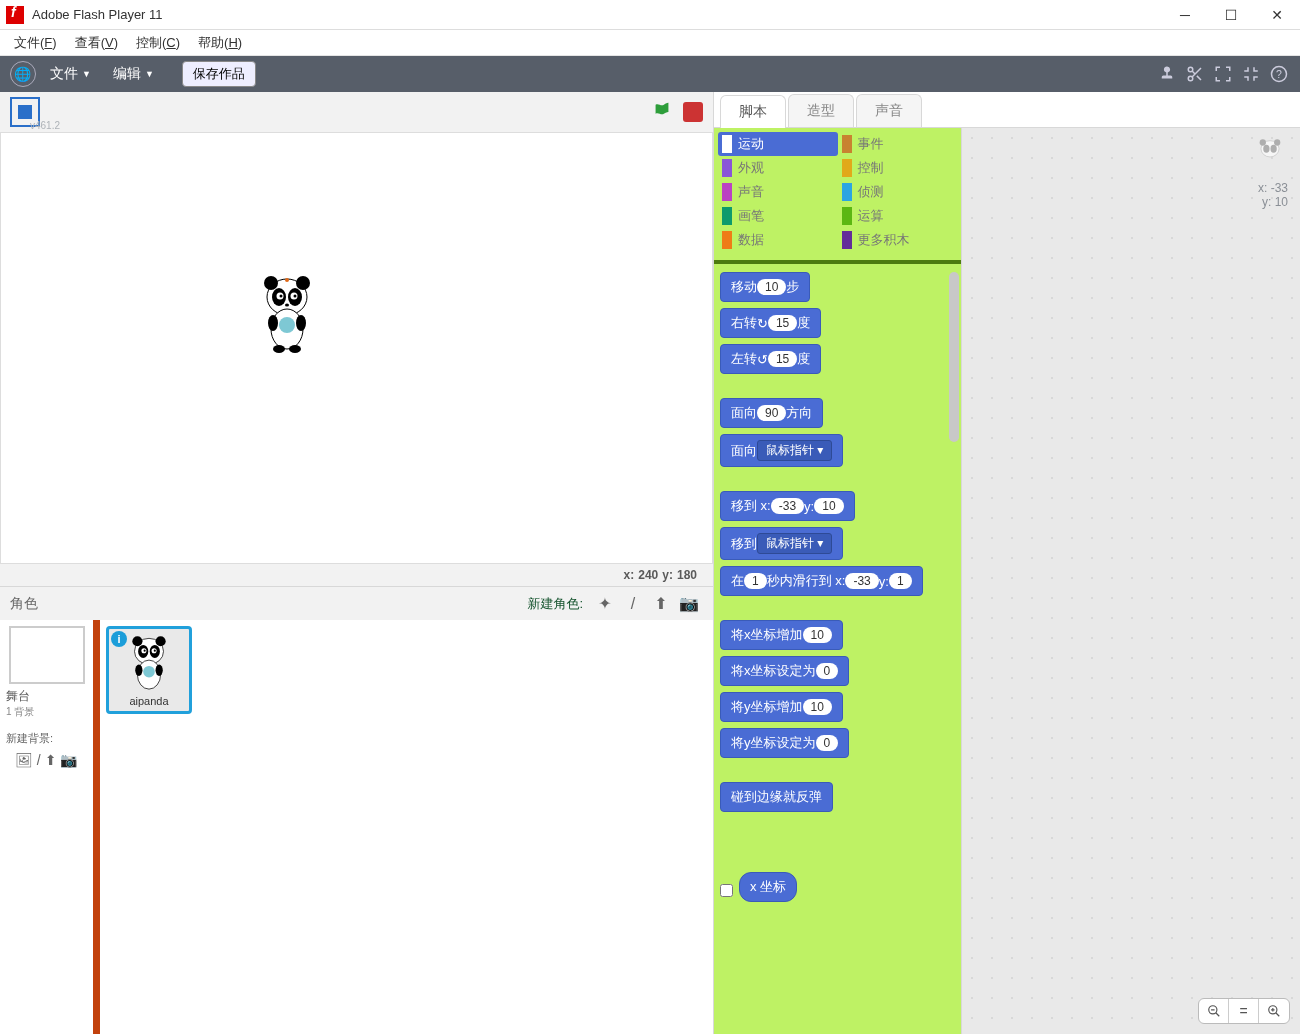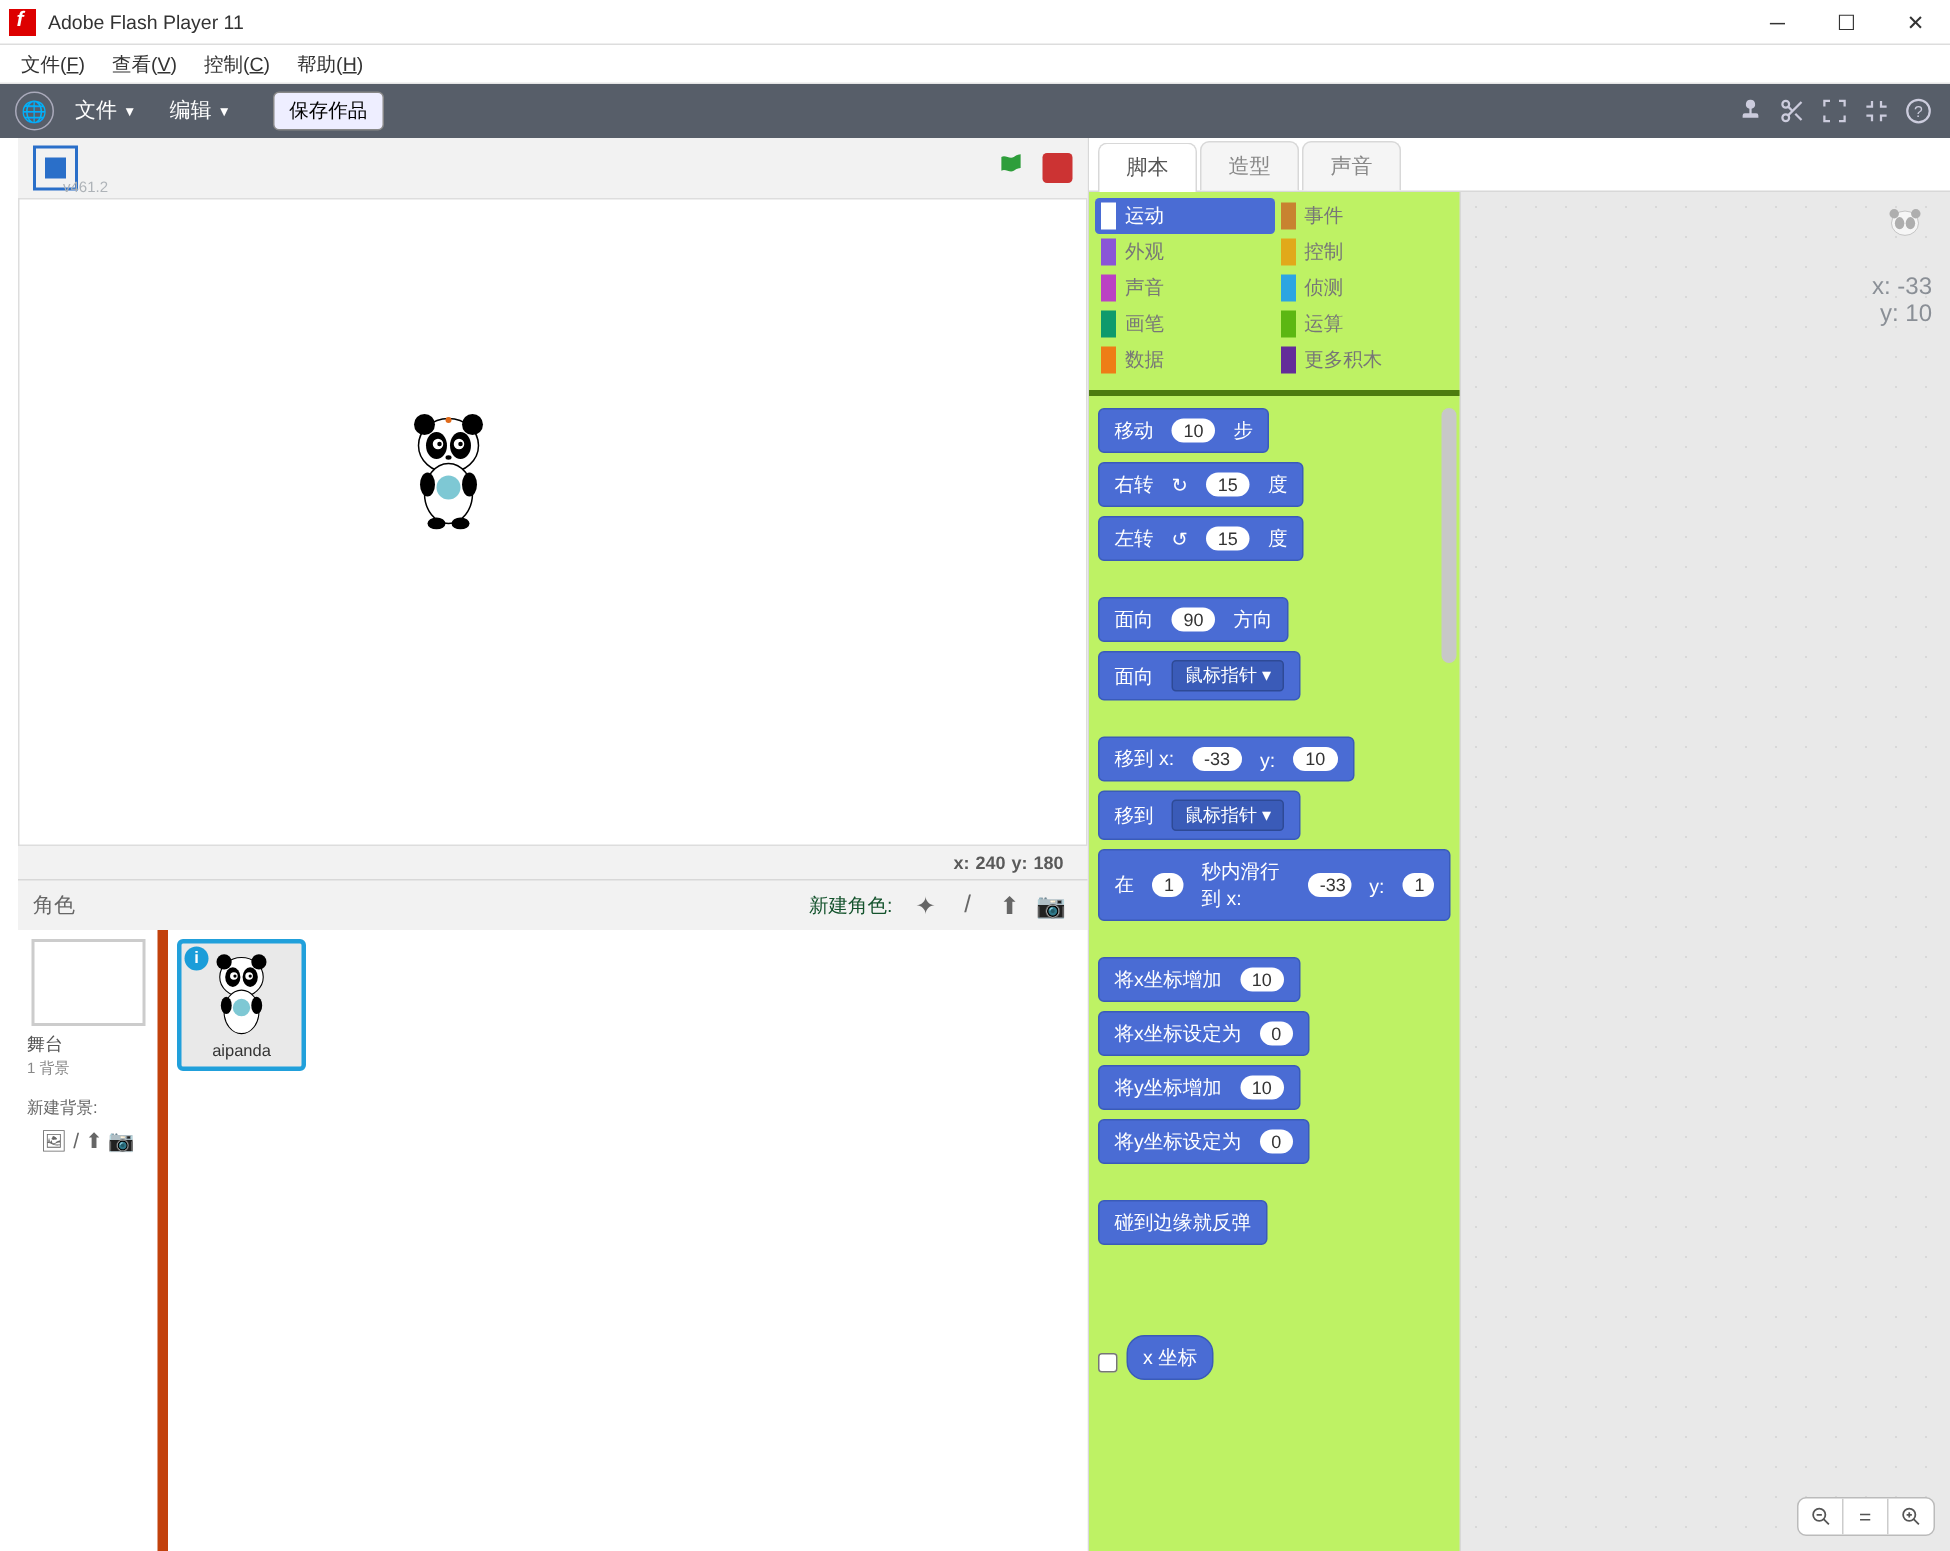--- a/index.html
+++ b/index.html
@@ -22,21 +22,21 @@
 .globe { width: 26px; height: 26px; border-radius: 50%; border: 1.5px solid #aab; display: flex; align-items: center; justify-content: center; color: #aab; font-size: 14px; }
 .apptoolbar .ddbtn { color: #fff; font-size: 14px; padding: 4px 8px; display: flex; align-items: center; gap: 4px; }
 .apptoolbar .caret { font-size: 9px; }
 .apptoolbar .nameinput { width: 236px; height: 26px; background: #fff; border: 1px solid #333; padding: 0 6px; font-size: 13px; color: #999; display: flex; align-items: center; }
 .apptoolbar .savebtn { height: 26px; padding: 0 10px; background: #eef; border: 1px solid #888; border-radius: 4px; font-size: 13px; display: flex; align-items: center; margin-left: 14px; }
 .apptoolbar .spacer { flex: 1; }
 .apptoolbar .ticon { width: 22px; height: 22px; color: #ccd; display: flex; align-items: center; justify-content: center; }
 
 
 .main { display: flex; height: 942px; }
-.leftcol { width: 714px; display: flex; flex-direction: column; border-right: 1px solid #d8d8d8; margin-left: 12px; }
+.leftcol { width: 714px; display: flex; flex-direction: column; border-right: 1px solid #d8d8d8; }
 .stageheader { height: 40px; background: #f2f2f2; display: flex; align-items: center; padding: 0 10px; position: relative; }
 .viewmode { width: 30px; height: 30px; border: 2px solid #2a6fc9; display: flex; align-items: center; justify-content: center; }
 .viewmode .inner { width: 14px; height: 14px; background: #2a6fc9; }
 .stageversion { position: absolute; left: 30px; top: 28px; font-size: 10px; color: #aeb3b8; }
 .greenflag { margin-left: auto; width: 22px; height: 22px; color: #2e9e3b; }
 .stopbtn { width: 20px; height: 20px; background: #c33; border-radius: 3px; margin-left: 10px; }
 .stage { flex: 0 0 432px; background: #fff; border: 1px solid #ddd; position: relative; }
 .panda { position: absolute; left: 256px; top: 140px; width: 60px; height: 80px; }
 .stagecoords { height: 22px; background: #f2f2f2; text-align: right; padding-right: 16px; font-size: 12px; color: #5a5a5a; font-weight: bold; display: flex; align-items: center; justify-content: flex-end; gap: 4px; }
 
@@ -71,28 +71,28 @@
 .cat { width: 50%; display: flex; align-items: center; padding: 3px 4px; font-size: 13px; color: #777; }
 .cat .swatch { width: 10px; height: 18px; margin-right: 6px; }
 .cat.active { background: #4a6cd4; color: #fff; border-radius: 3px; }
 .cat.active .swatch { background: #fff !important; }
 .sw-motion { background: #4a6cd4; } .sw-looks { background: #8a55d7; } .sw-sound { background: #bb42c3; }
 .sw-pen { background: #0e9a6c; } .sw-data { background: #ee7d16; } .sw-events { background: #c88330; }
 .sw-control { background: #e1a91a; } .sw-sensing { background: #2ca5e2; } .sw-operators { background: #5cb712; } .sw-more { background: #632d99; }
 
 .blocklist { flex: 1; overflow: hidden; padding: 8px 6px; position: relative; }
 .blocklist .scrollbar { position: absolute; right: 2px; top: 8px; width: 10px; height: 170px; background: #c8c8c8; border-radius: 5px; }
-.block { background: #4a6cd4; color: #fff; font-size: 13px; border-radius: 4px; padding: 5px 10px; margin-bottom: 6px; display: inline-flex; align-items: center; gap: 12px; border: 1px solid #3a5bb8; }
+.block { background: #4a6cd4; color: #fff; font-size: 13px; border-radius: 4px; padding: 5px 10px; margin-bottom: 6px; display: inline-flex; align-items: center; gap: 0; border: 1px solid #3a5bb8; }
 .block .numfield { background: #fff; color: #333; border-radius: 10px; padding: 1px 8px; font-size: 12px; min-width: 20px; text-align: center; }
 .block .ddfield { background: #3a5bb8; color: #fff; border-radius: 3px; padding: 1px 8px; font-size: 12px; border: 1px solid #2e4a96; }
 .block .rot { font-size: 13px; }
 .blockgap { height: 18px; }
 
 .scriptarea { flex: 1; background: #e9e9e9; background-image: radial-gradient(#d8d8d8 1px, transparent 1px); background-size: 20px 20px; position: relative; }
-.spriteinfo { position: absolute; right: 12px; top: 10px; text-align: right; color: #8a8f96; font-size: 16px; }
+.spriteinfo { position: absolute; right: 12px; top: 10px; text-align: right; color: #8a8f96; font-size: 12px; }
 .spriteinfo .mini { width: 36px; height: 36px; margin-left: auto; margin-bottom: 4px; }
 .zoombar { position: absolute; right: 10px; bottom: 10px; display: flex; gap: 0; background: #fff; border: 1px solid #bbb; border-radius: 6px; overflow: hidden; }
 .zoombar .zb { width: 30px; height: 24px; display: flex; align-items: center; justify-content: center; color: #555; font-size: 14px; border-right: 1px solid #ccc; }
 .zoombar .zb:last-child { border-right: none; }
 
 svg.pandaSvg .eye { fill: #fff; } svg.pandaSvg .pupil { fill: #000; }
 </style>
 </head>
 <body>
 

